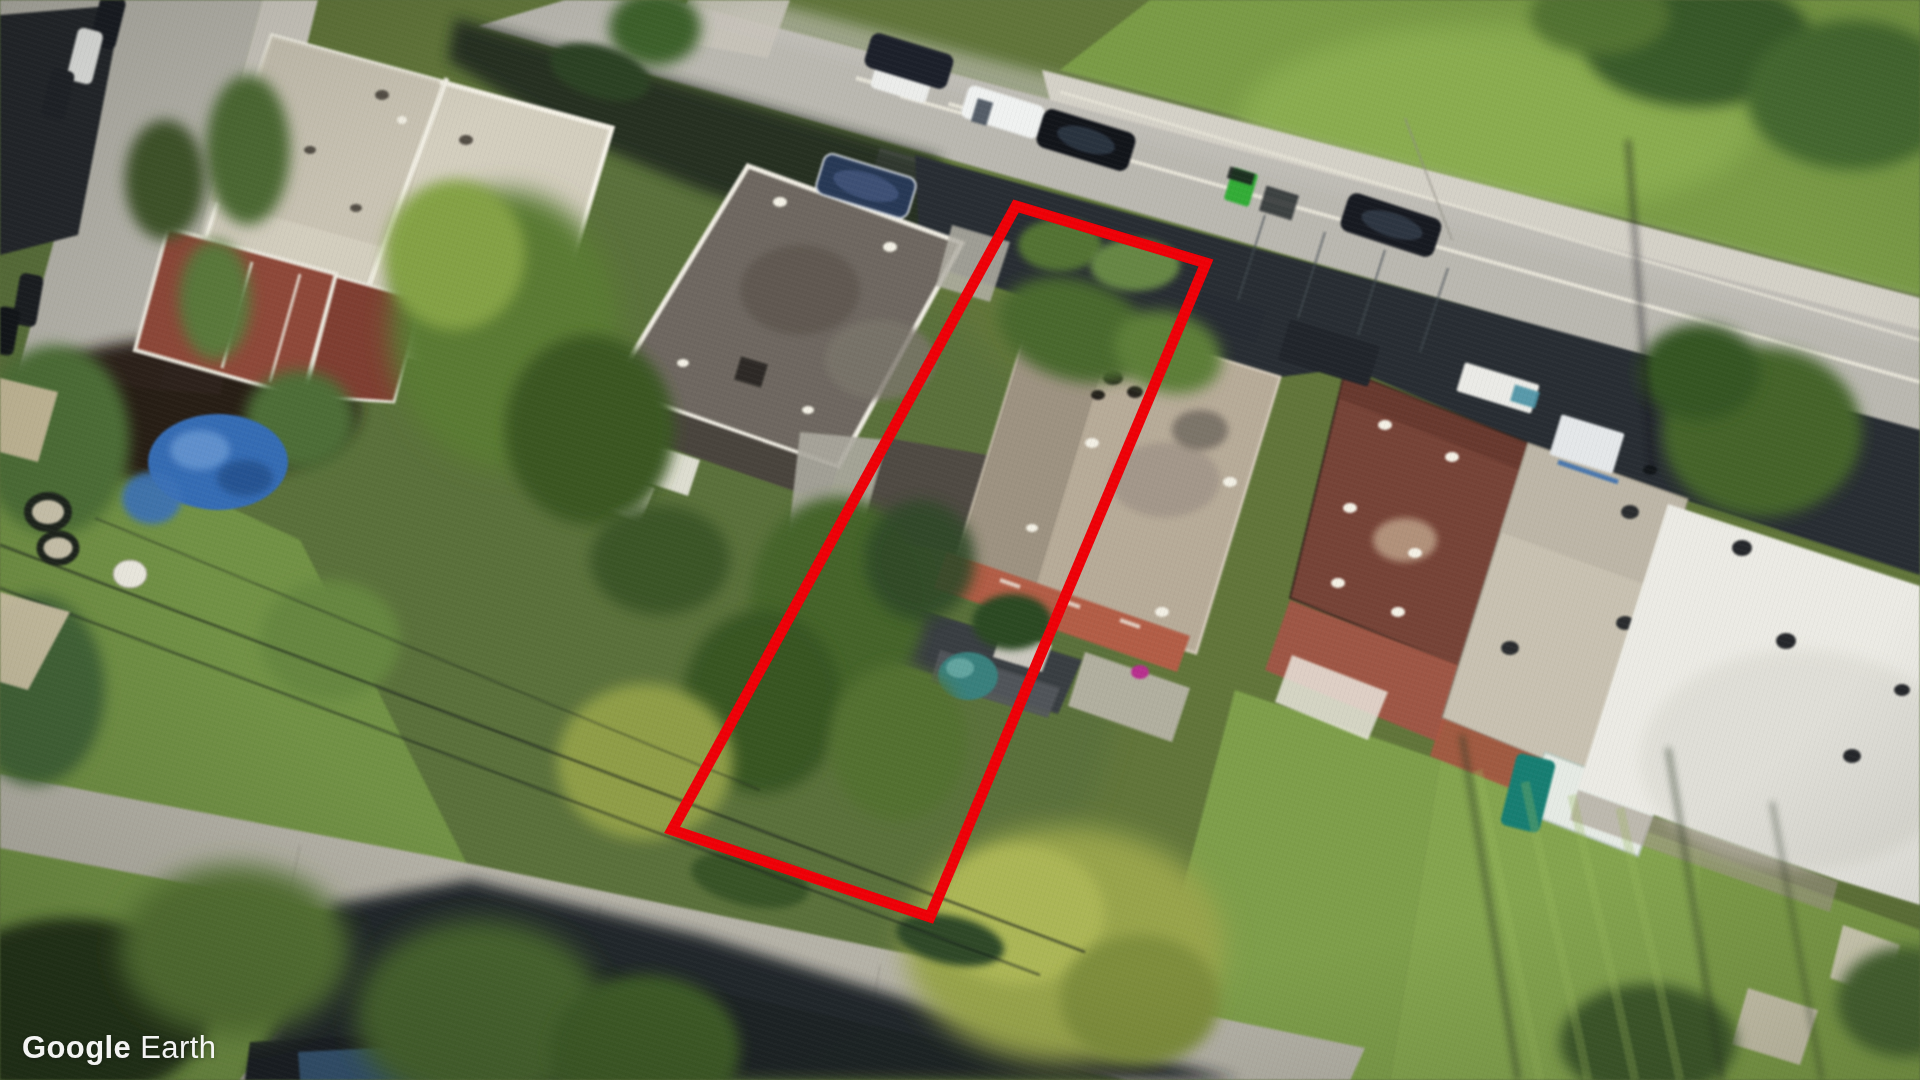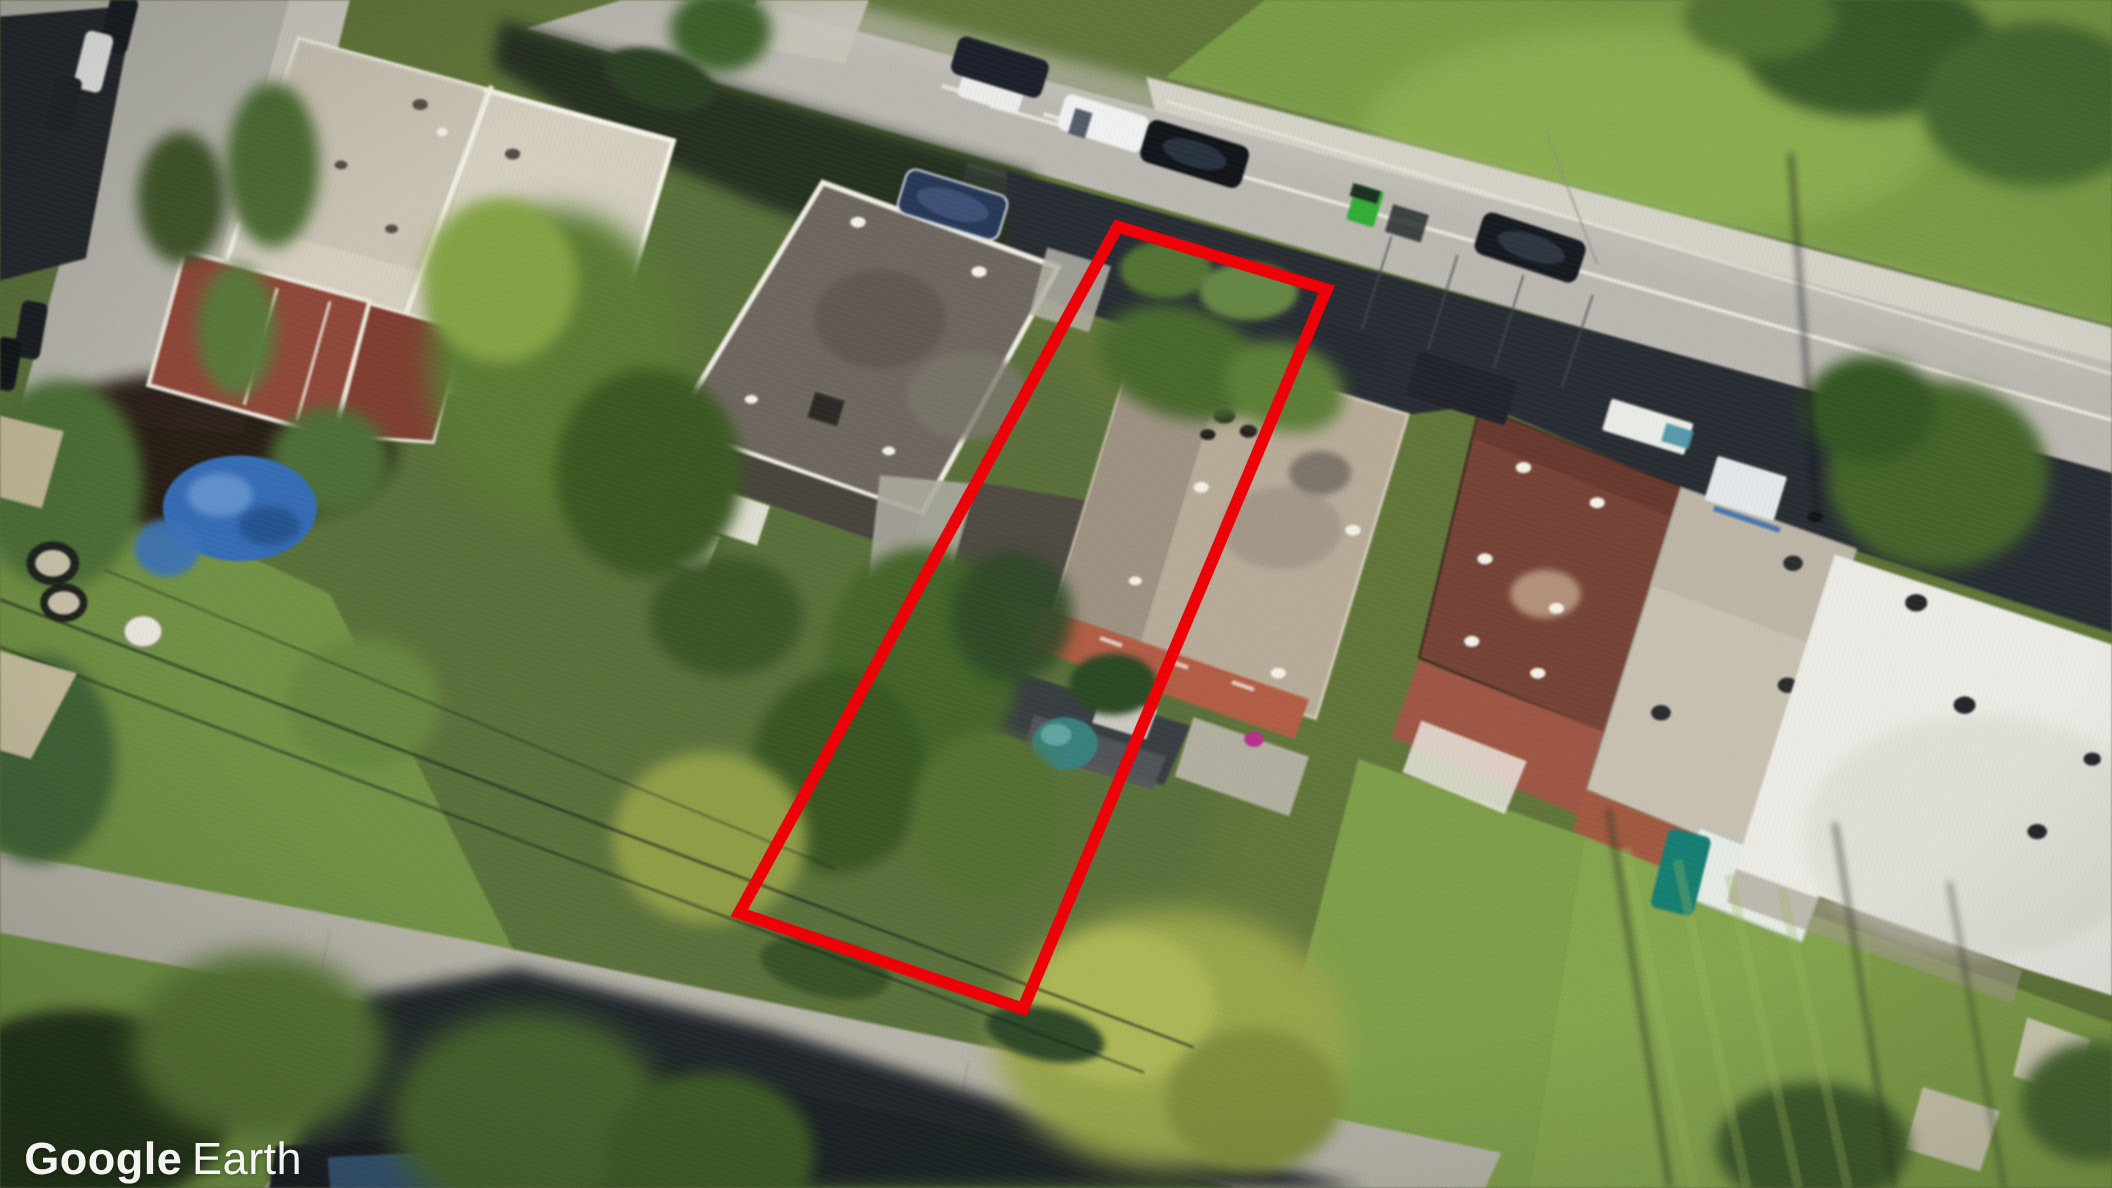--- a/index.html
+++ b/index.html
@@ -8,21 +8,21 @@
   .stage svg{position:absolute;left:0;top:0;}
   #photo-svg{filter:blur(1.1px) saturate(1.07) contrast(1.02);}
   #overlay-svg{filter:none;}
   .grain{position:absolute;inset:0;pointer-events:none;opacity:.8;
     background-image:
       repeating-linear-gradient(17deg, rgba(255,255,255,.022) 0 2px, rgba(0,0,0,0) 2px 5px),
       repeating-linear-gradient(107deg, rgba(0,0,0,.028) 0 1px, rgba(0,0,0,0) 1px 4px);}
   .vignette{position:absolute;inset:0;pointer-events:none;
     background:radial-gradient(ellipse at 55% 45%, rgba(0,0,0,0) 58%, rgba(8,12,6,.20) 100%);}
   .watermark{position:absolute;left:22px;top:1030px;color:rgba(255,255,255,.95);
-    font-size:41px;letter-spacing:.4px;text-shadow:0 1px 5px rgba(0,0,0,.35);user-select:none;}
+    font-size:31px;letter-spacing:.4px;text-shadow:0 1px 5px rgba(0,0,0,.35);user-select:none;}
   .watermark .brand{font-weight:600;}
   .watermark .product{font-weight:300;margin-left:9px;}
 </style>
 </head>
 <body>
 
 <div class="stage">
   <svg id="photo-svg" width="1920" height="1080" viewBox="0 0 1920 1080">
     <defs>
       <filter id="f-lg" x="-60%" y="-60%" width="220%" height="220%">

